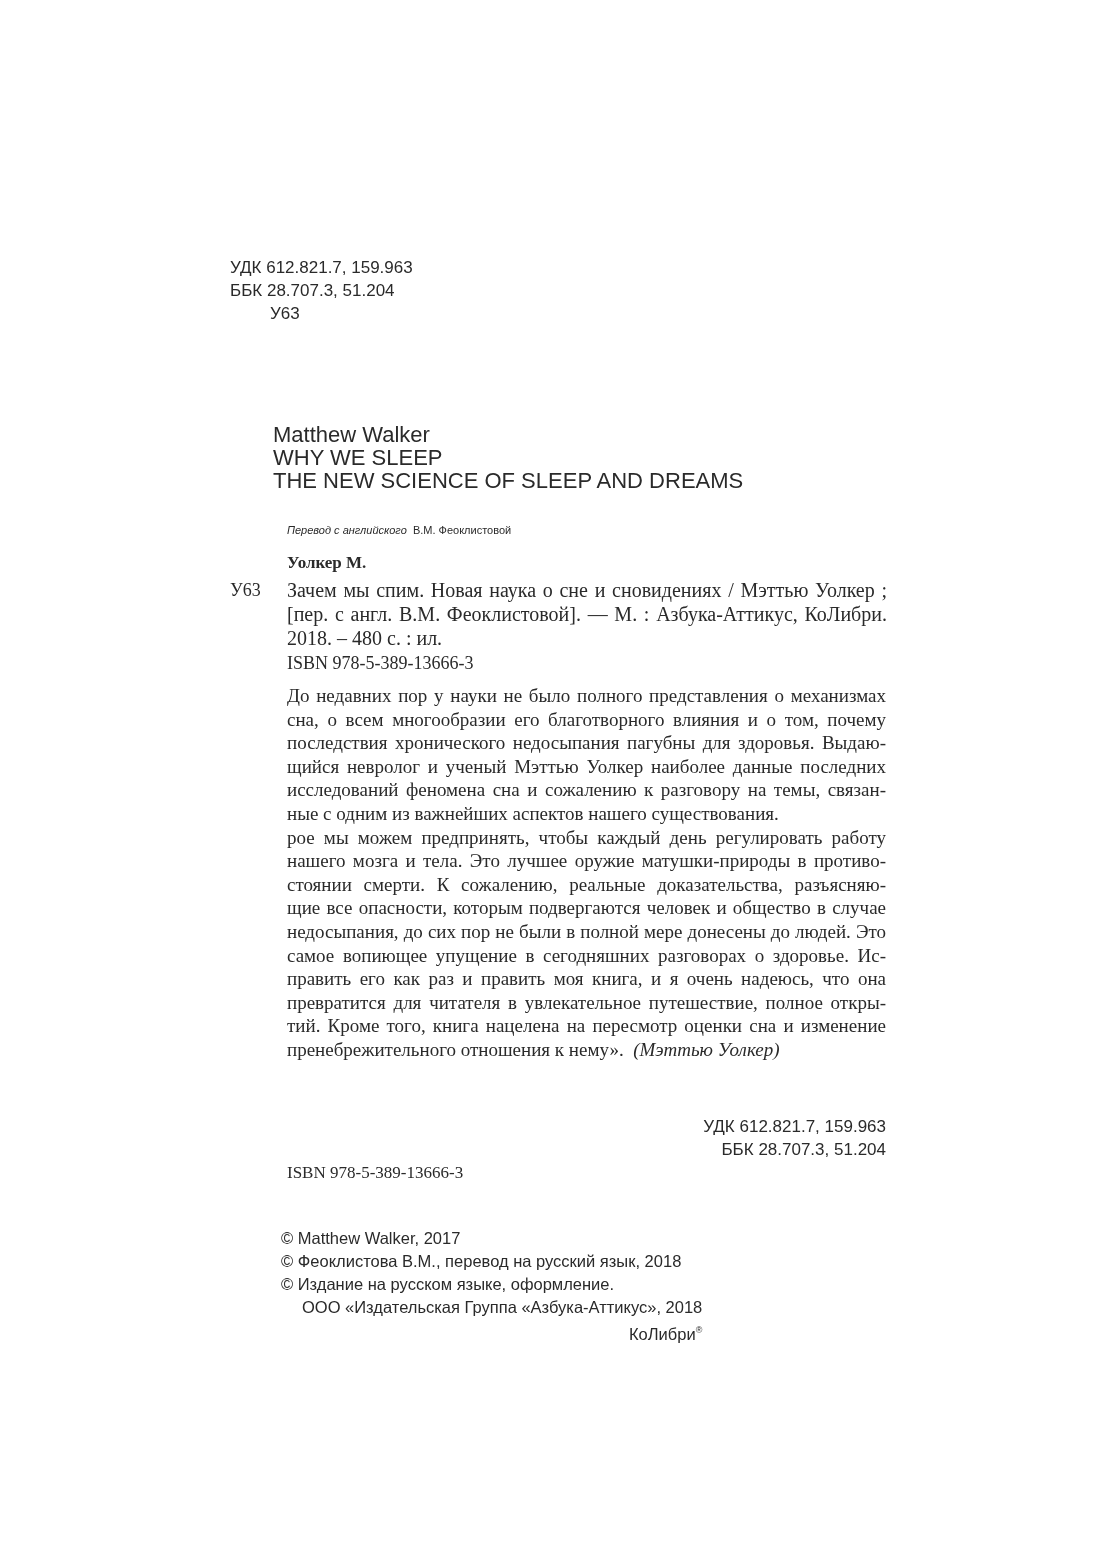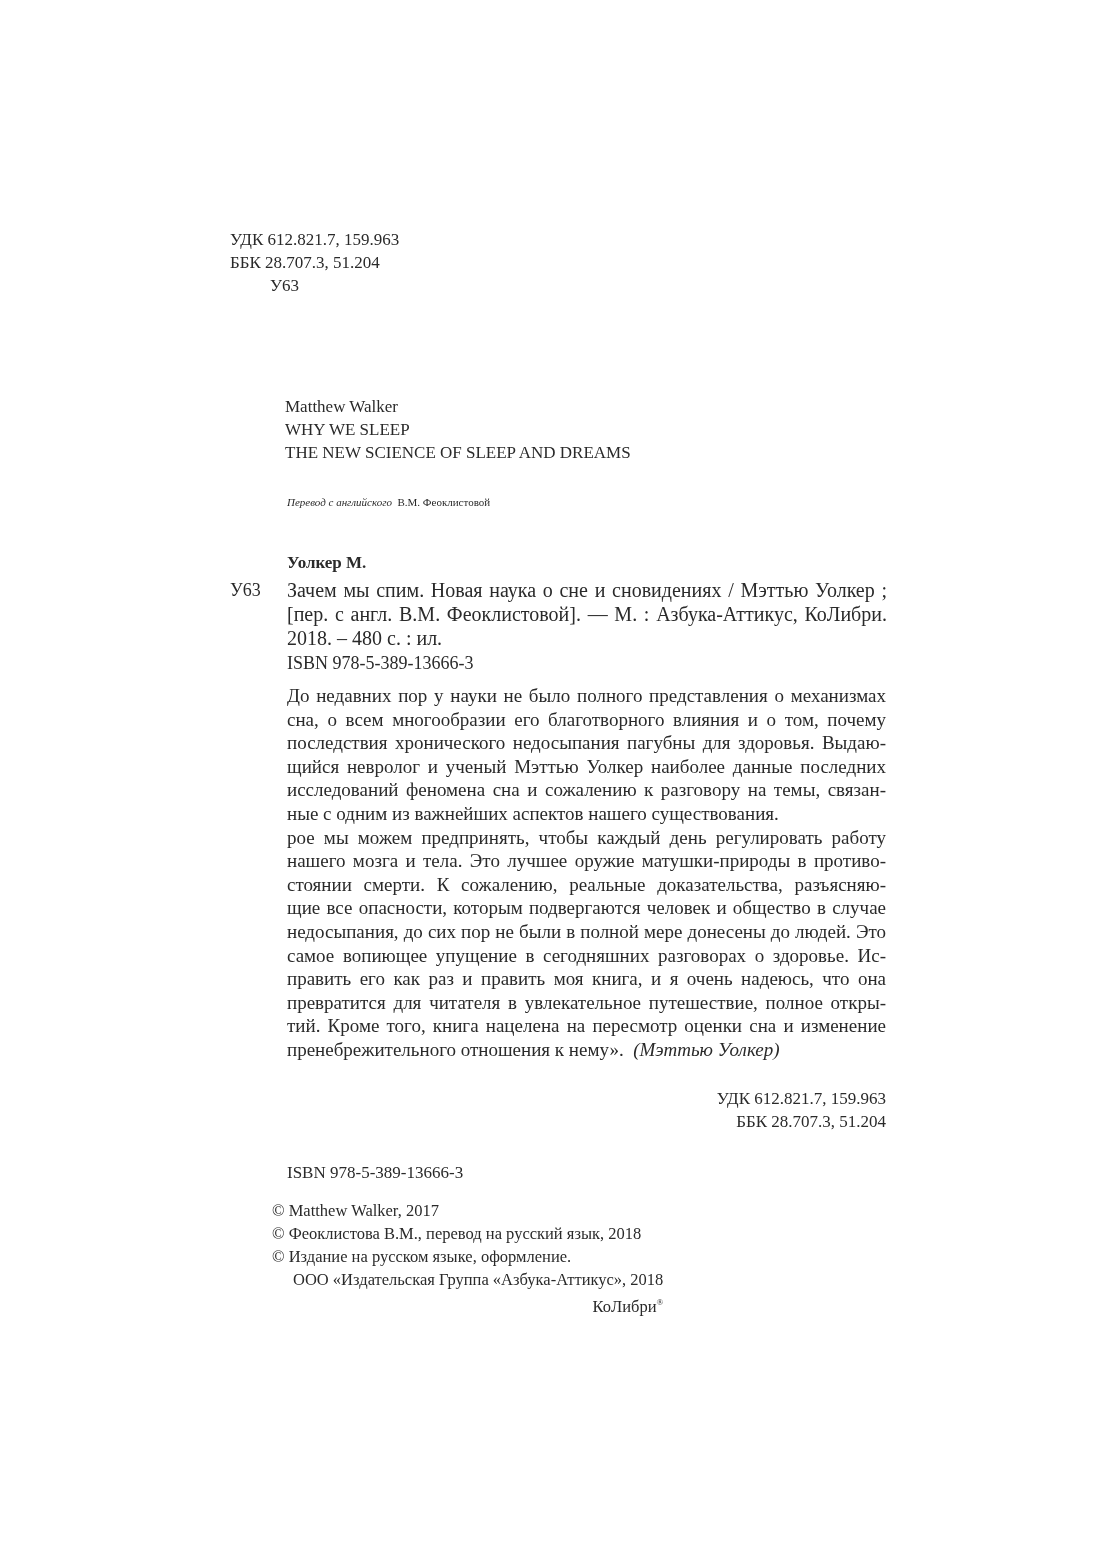--- a/index.html
+++ b/index.html
@@ -9,28 +9,28 @@
     }
     body {
       width: 1100px;
       height: 1551px;
       position: relative;
       overflow: hidden;
       color: #2a2a2a;
       font-family: "DejaVu Serif", "Liberation Serif", serif;
     }
     .abs { position: absolute; white-space: nowrap; }
-    .serif { font-family: Liberation Serif, serif; }
+    .serif { font-family: Liberation Sans, sans-serif; margin-top: 28px; }
 
     
     .udk-top { left: 230px; top: 228px; font-size: 17px; line-height: 23px; }
     .udk-top .code3 { padding-left: 40px; }
 
     
-    .orig { left: 285px; top: 395px; font-size: 17px; line-height: 23px; }
+    .orig { left: 273px; top: 395px; font-size: 22px; line-height: 23px; }
     .translator { left: 287px; top: 496px; font-size: 11px; }
     .translator i { font-style: italic; }
 
     
     .author { left: 287px; top: 553px; font-size: 17px; font-weight: bold; font-family: "Liberation Serif", serif; }
     .u63 { left: 230px; top: 580px; font-size: 18px; font-family: "Liberation Serif", serif; }
     .bib { left: 287px; top: 578px; width: 600px; font-size: 20px; line-height: 24px; font-family: "Liberation Serif", serif; white-space: normal; text-align: justify; }
     .bib .line { display: block; text-align: justify; text-align-last: justify; }
     .bib .line.last { text-align-last: left; }
     .isbn1 { left: 287px; top: 653px; font-size: 18px; font-family: "Liberation Serif", serif; }
@@ -38,21 +38,21 @@
     
     .annot { left: 287px; top: 684px; width: 599px; font-size: 19px; line-height: 23.6px; font-family: "Liberation Serif", serif; white-space: normal; }
     .annot .line { display: block; text-align: justify; text-align-last: justify; }
     .annot .line.last { text-align-last: left; }
     .annot .indent { padding-left: 20px; }
     .annot i { font-style: italic; }
 
     .udk-bottom { right: 214px; top: 1087px; font-size: 17px; line-height: 23px; text-align: right; }
 
     .isbn2 { left: 287px; top: 1163px; font-size: 17px; font-family: "Liberation Serif", serif; }
-    .copy { left: 272px; top: 1199px; font-size: 16.5px; line-height: 23px; }
+    .copy { left: 281px; top: 1199px; font-size: 16.5px; line-height: 23px; }
     .copy .cont { padding-left: 21px; text-align: right; }
     sup { font-size: 9px; vertical-align: super; }
   </style>
 </head>
 <body>
 
 <div class="abs udk-top serif">
   <div>УДК 612.821.7, 159.963</div>
   <div>ББК 28.707.3, 51.204</div>
   <div class="code3">У63</div>

